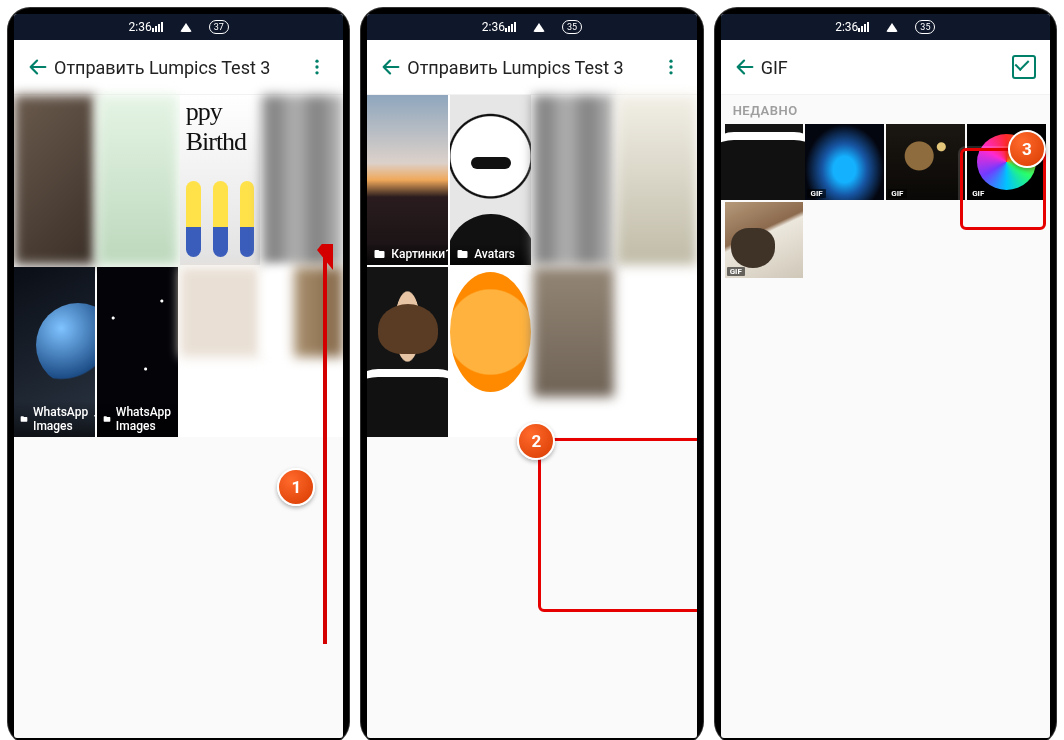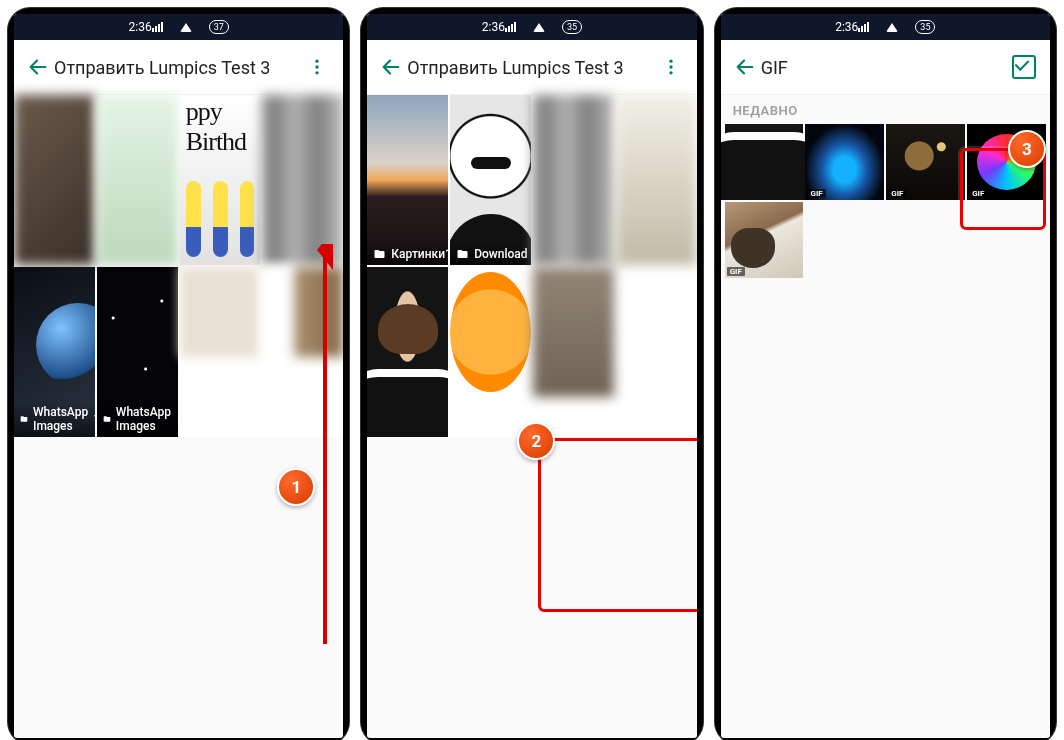--- a/index.html
+++ b/index.html
@@ -202,21 +202,21 @@
               </span>
             <span>100</span>
           </div>
         </div>
         <div class="tile avatars">
           <div class="overlay">
               <span class="ovl-left">
             <svg width="13" height="12" viewBox="0 0 24 24">
                   <path fill="#fff" d="M10 4H4a2 2 0 00-2 2v12a2 2 0 002 2h16a2 2 0 002-2V8a2 2 0 00-2-2h-8l-2-2z"></path>
                 </svg>
-            <span>Download</span>
+            <span>Avatars</span>
               </span>
           </div>
         </div>
         <div class="tile blur blur-c"></div>
         <div class="tile blur blur-f"></div>
         <div class="tile leo">
           <div class="overlay">
               <span class="ovl-left">
             <svg width="13" height="12" viewBox="0 0 24 24">
                   <path fill="#fff" d="M10 4H4a2 2 0 00-2 2v12a2 2 0 002 2h16a2 2 0 002-2V8a2 2 0 00-2-2h-8l-2-2z"></path>

